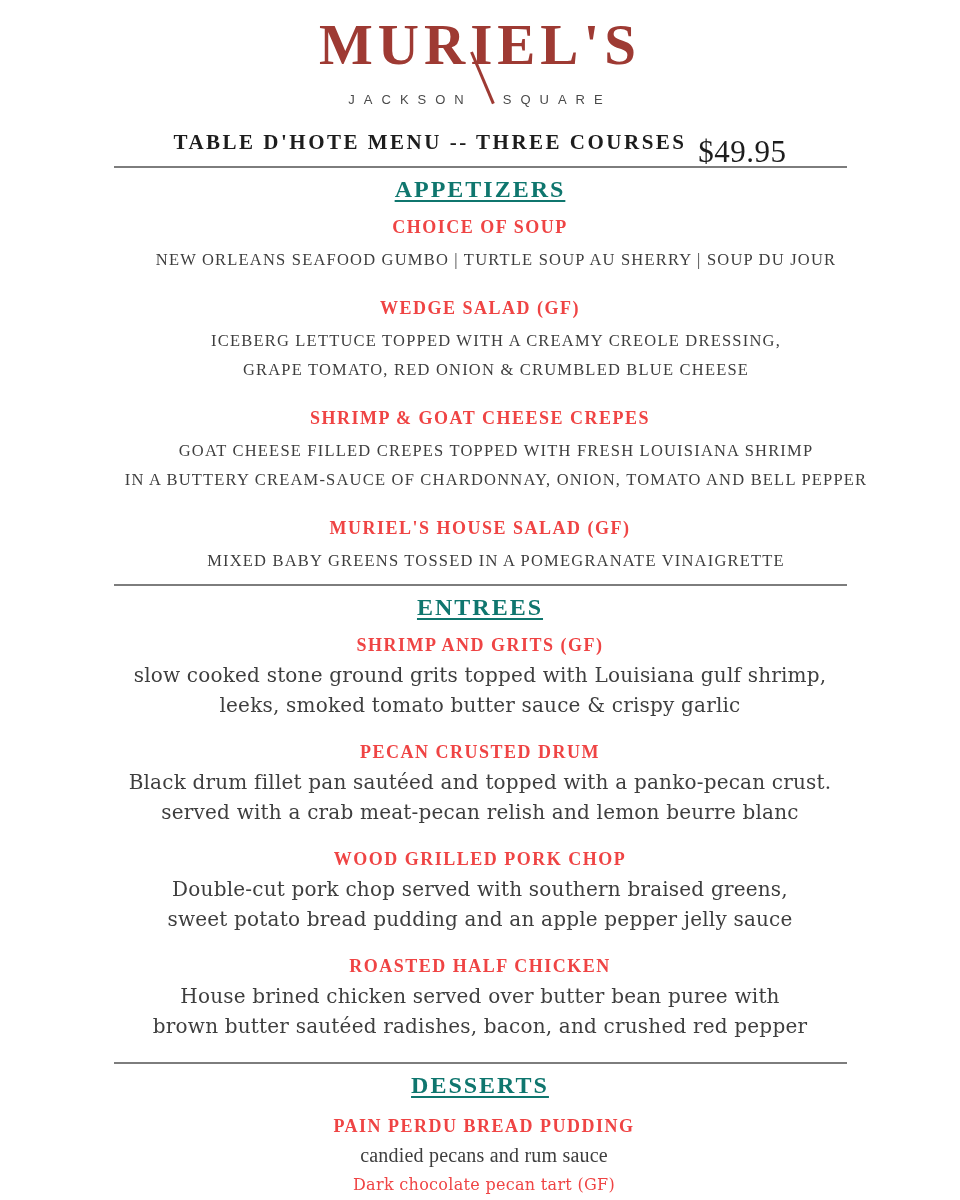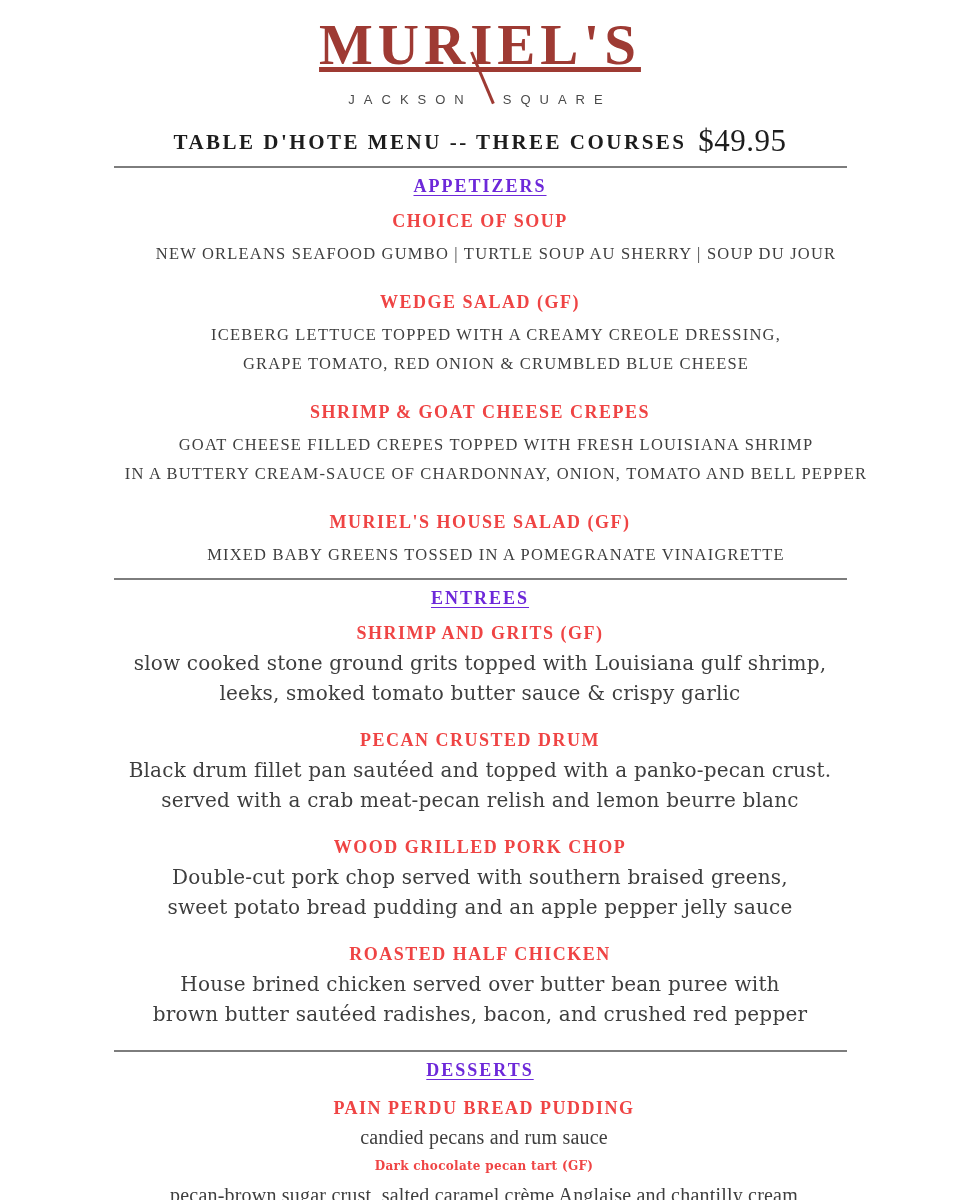--- a/index.html
+++ b/index.html
@@ -14,21 +14,20 @@
   .page { padding-top: 16px; text-align: center; }
 
   
   .logo { position: relative; display: inline-block; margin: 0 auto; }
   .logo-name {
     font-family: "Liberation Serif", serif;
     font-size: 57px; line-height: 1;
     font-weight: bold;
     color: #9e3a33;
     letter-spacing: 5px;
-    text-decoration: underline;
   }
   .logo-slash {
     position: absolute;
     left: 47%; top: 36px;
     width: 3px; height: 56px;
     background: #9e3a33;
     transform: rotate(-23deg);
     transform-origin: top center;
   }
   .logo-sub {
@@ -47,38 +46,38 @@
     font-size: 21px;
     font-weight: 600;
     letter-spacing: 2.5px;
     color: #1d1d1d;
   }
   .menu-title .price {
     font-size: 31px;
     letter-spacing: 0.5px;
     font-weight: 500;
     margin-left: 4px;
-    position: relative; top: 2px;
+    position: relative; top: 13px;
   }
 
   
   .rule {
     border: none; height: 2px;
     background: #7d7d7d;
     width: 733px;
     margin: 9px auto 5px auto;
   }
   .section-header {
     margin: 8px 0 13px 0;
-    font-size: 18px;
+    font-size: 24px;
     font-weight: bold;
     letter-spacing: 2px;
     text-decoration: underline;
     text-underline-offset: 3px;
-    color: #6d28d9;
+    color: #0f766e;
   }
 
   
   .item { margin: 0 0 23px 0; }
   .item:last-child { margin-bottom: 0; }
   .item-name {
     margin: 0 0 7px 0;
     font-size: 18px;
     font-weight: bold;
     letter-spacing: 1.5px;
@@ -101,23 +100,23 @@
     font-weight: normal;
   }
   .entrees .item { margin-bottom: 21px; }
   .entrees .item-name { margin-bottom: 4px; }
 
   .desserts .item { margin-bottom: 0; padding-left: 8px; }
   .desserts .item-name { margin-bottom: 0; line-height: 29px; }
   .desserts .desc-script { line-height: 29px; font-family: Liberation Serif, serif; }
   .item-name.script-name {
     font-family: "DejaVu Serif", serif;
-    font-size: 12px;
+    font-size: 16px;
     letter-spacing: 0.3px;
-    font-weight: bold;
+    font-weight: normal;
   }
 </style>
 </head>
 <body>
 
 <div class="page">
 
   <header>
     <div class="logo">
       <div class="logo-name">MURIEL'S</div>

